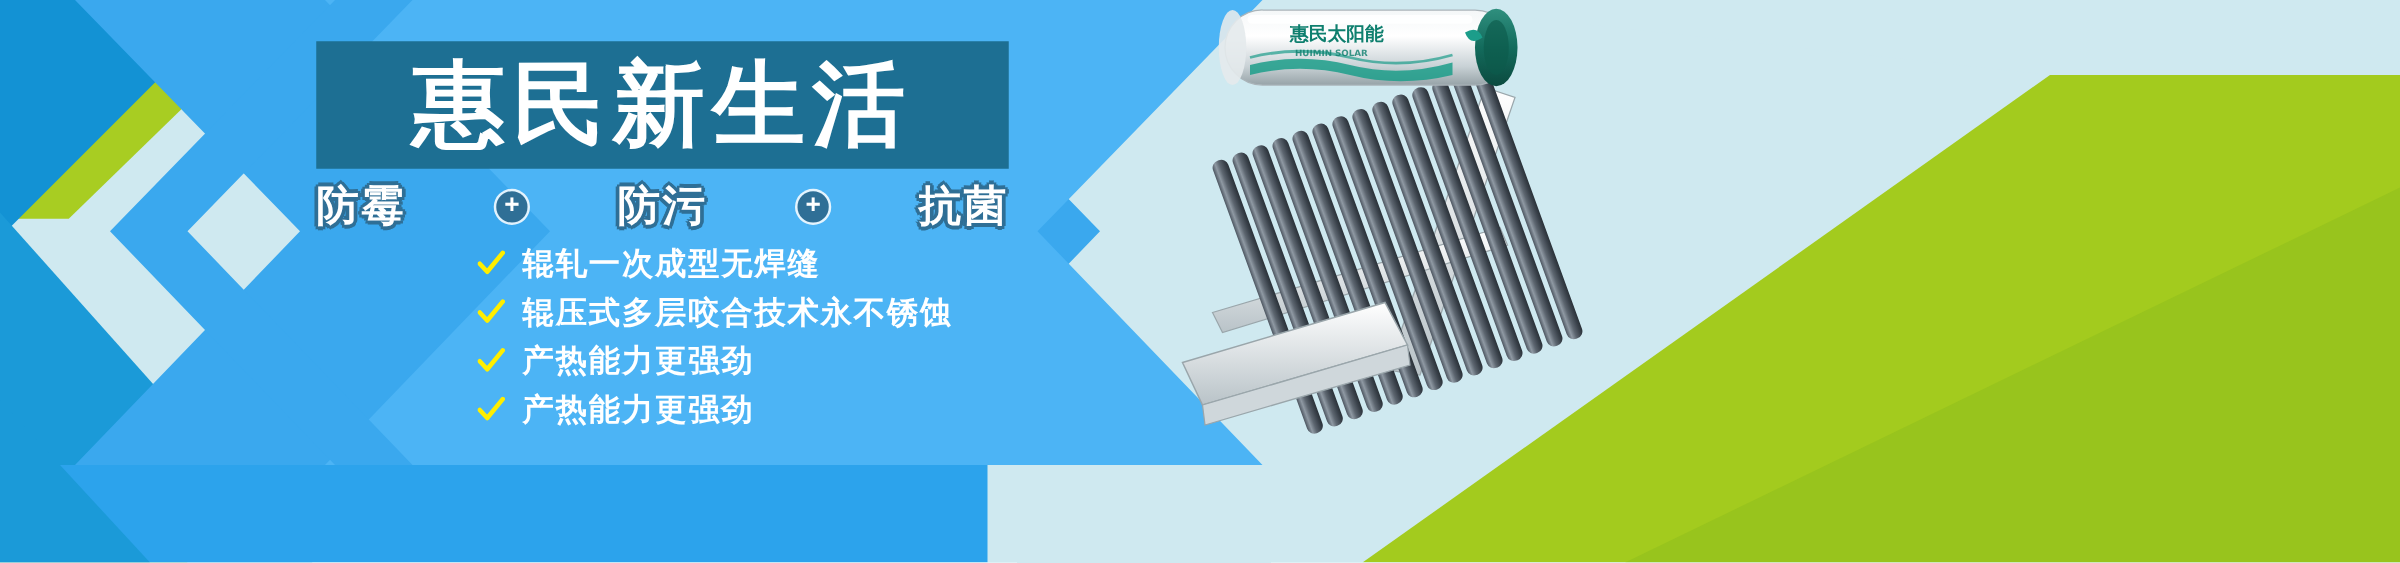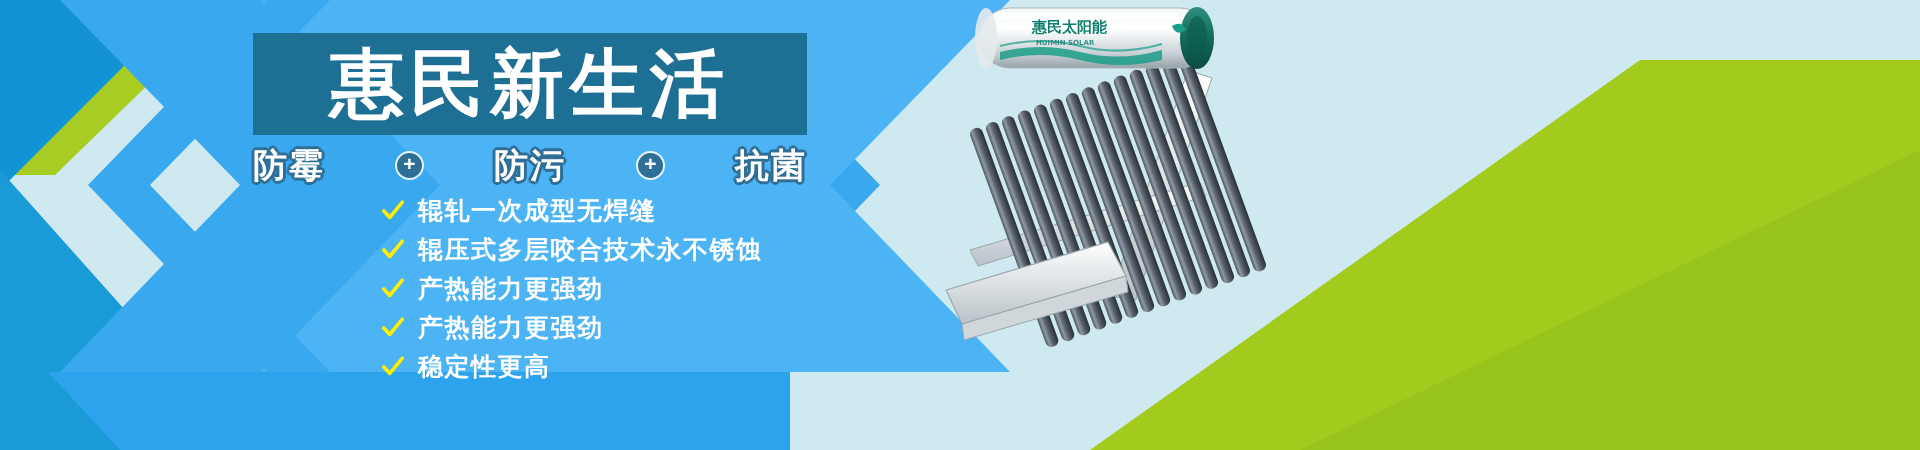--- a/index.html
+++ b/index.html
@@ -202,26 +202,20 @@
       <span class="feature-text">产热能力更强劲</span>
     </div>
 
     <div class="feature-row">
       <svg class="check-icon" viewBox="0 0 24 24" xmlns="http://www.w3.org/2000/svg">
         <path d="M2 12 L8.5 19 L22 2.5" fill="none" stroke="#ffee00" stroke-width="4" stroke-linecap="round" stroke-linejoin="round"></path>
       </svg>
       <span class="feature-text">产热能力更强劲</span>
     </div>
 
-    <div class="feature-row">
-      <svg class="check-icon" viewBox="0 0 24 24" xmlns="http://www.w3.org/2000/svg">
-        <path d="M2 12 L8.5 19 L22 2.5" fill="none" stroke="#ffee00" stroke-width="4" stroke-linecap="round" stroke-linejoin="round"></path>
-      </svg>
-      <span class="feature-text">稳定性更高</span>
-    </div>
 
   </div>
 
   <div class="product">
     <svg width="340" height="350" viewBox="0 0 340 350" xmlns="http://www.w3.org/2000/svg">
       <defs>
         <linearGradient id="tankGrad" x1="0" y1="0" x2="0" y2="1">
           <stop offset="0%" stop-color="#f4f7f8"></stop>
           <stop offset="35%" stop-color="#ffffff"></stop>
           <stop offset="75%" stop-color="#c9d2d6"></stop>

